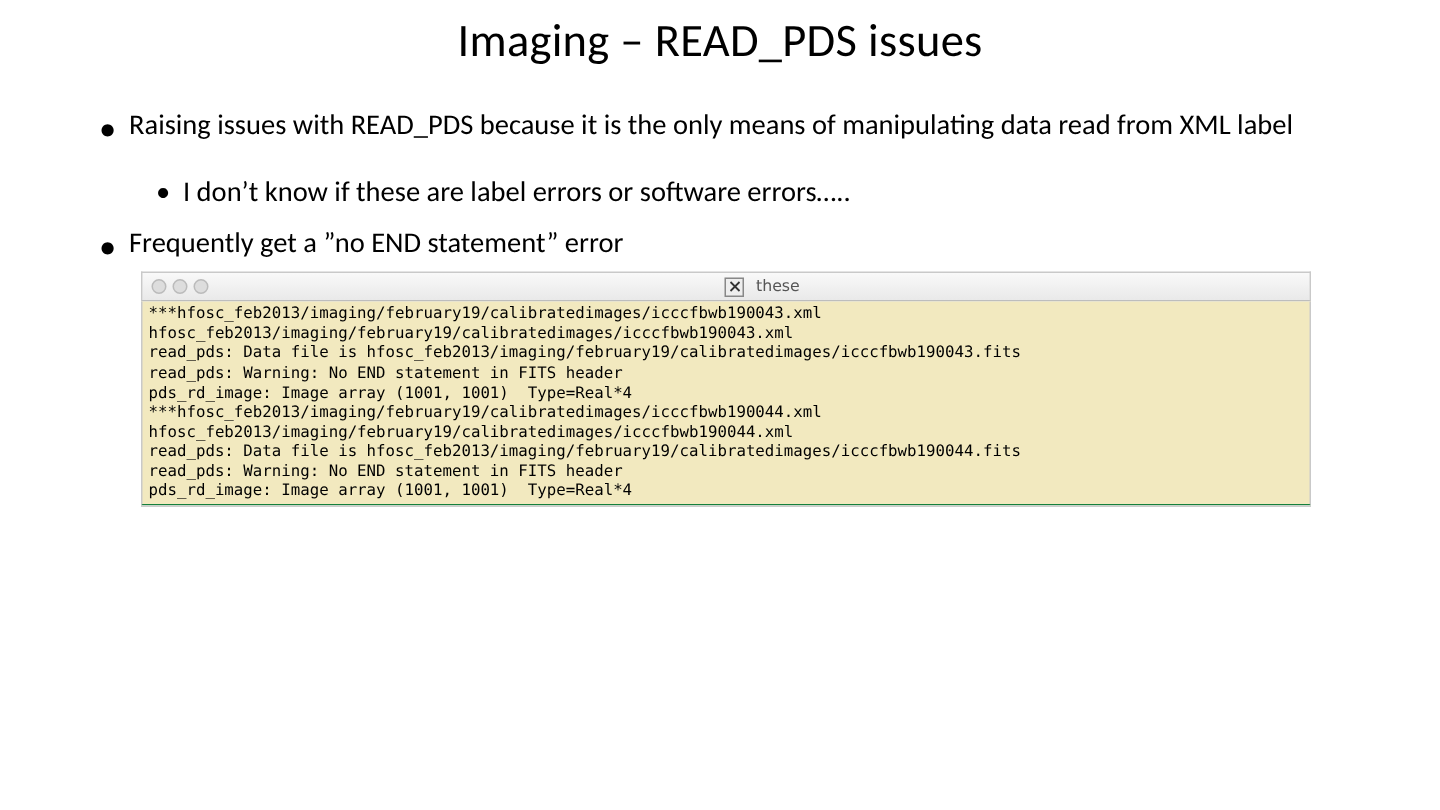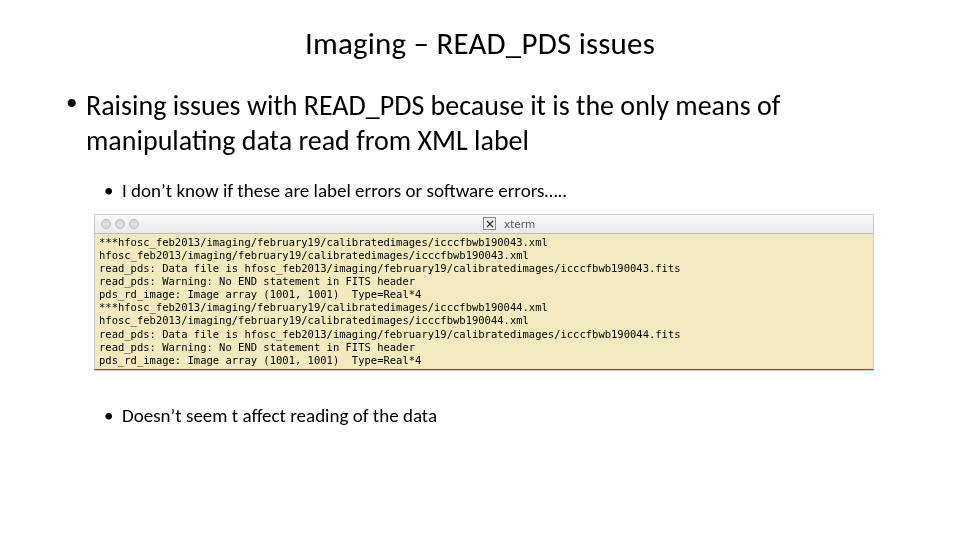--- a/index.html
+++ b/index.html
@@ -9,31 +9,31 @@
     height: 540px;
     background: #ffffff;
     font-family: Calibri, "Segoe UI", Arial, sans-serif;
     color: #000;
     overflow: hidden;
   }
   .slide {
     box-sizing: border-box;
     width: 960px;
     height: 517px;
-    padding: 24px 60px 0 60px;
+    padding: 8px 60px 0 60px;
   }
   .title {
     text-align: center;
     font-size: 31px;
     font-weight: 400;
     letter-spacing: 0.2px;
     margin: 0 0 26px 0;
   }
   .bul1 {
-    font-size: 28px;
+    font-size: 19px;
     line-height: 1.25;
     margin: 0 0 6px 0;
     padding-left: 26px;
     position: relative;
   }
   .bul1::before {
     content: "•";
     position: absolute;
     left: 6px;
     top: 0;
@@ -112,44 +112,44 @@
   <h1 class="title">Imaging – READ_PDS issues</h1>
 
   <div class="bul1">
     <span>Raising issues with READ_PDS because it is the only means of manipulating data read from XML label</span>
   </div>
 
   <div class="bul2">
     <span>I don’t know if these are label errors or software errors…..</span>
   </div>
 
+  <div class="bul1">
+    <span>Frequently get a ”no END statement” error</span>
+  </div>
 
   <div class="term-wrap">
     <div class="term-titlebar">
       <span class="dot"></span>
       <span class="dot"></span>
       <span class="dot"></span>
       <span class="xicon">
         <svg width="8" height="8" viewBox="0 0 8 8">
             <line x1="1" y1="1" x2="7" y2="7" stroke="#333" stroke-width="1.2"></line>
             <line x1="7" y1="1" x2="1" y2="7" stroke="#333" stroke-width="1.2"></line>
           </svg>
       </span>
-      <span style="margin-left:4px;">xterm</span>
+      <span style="margin-left:4px;">these</span>
     </div>
     <div class="term-body"><span>***hfosc_feb2013/imaging/february19/calibratedimages/icccfbwb190043.xml</span>
 <span>hfosc_feb2013/imaging/february19/calibratedimages/icccfbwb190043.xml</span>
 <span>read_pds: Data file is hfosc_feb2013/imaging/february19/calibratedimages/icccfbwb190043.fits</span>
 <span>read_pds: Warning: No END statement in FITS header</span>
 <span>pds_rd_image: Image array (1001, 1001)  Type=Real*4</span>
 <span>***hfosc_feb2013/imaging/february19/calibratedimages/icccfbwb190044.xml</span>
 <span>hfosc_feb2013/imaging/february19/calibratedimages/icccfbwb190044.xml</span>
 <span>read_pds: Data file is hfosc_feb2013/imaging/february19/calibratedimages/icccfbwb190044.fits</span>
 <span>read_pds: Warning: No END statement in FITS header</span>
 <span>pds_rd_image: Image array (1001, 1001)  Type=Real*4</span></div>
     <div class="trunc-bar"></div>
   </div>
 
-  <div class="bul2">
-    <span>Doesn’t seem t affect reading of the data</span>
-  </div>
 
 </div>
 
 </body></html>

